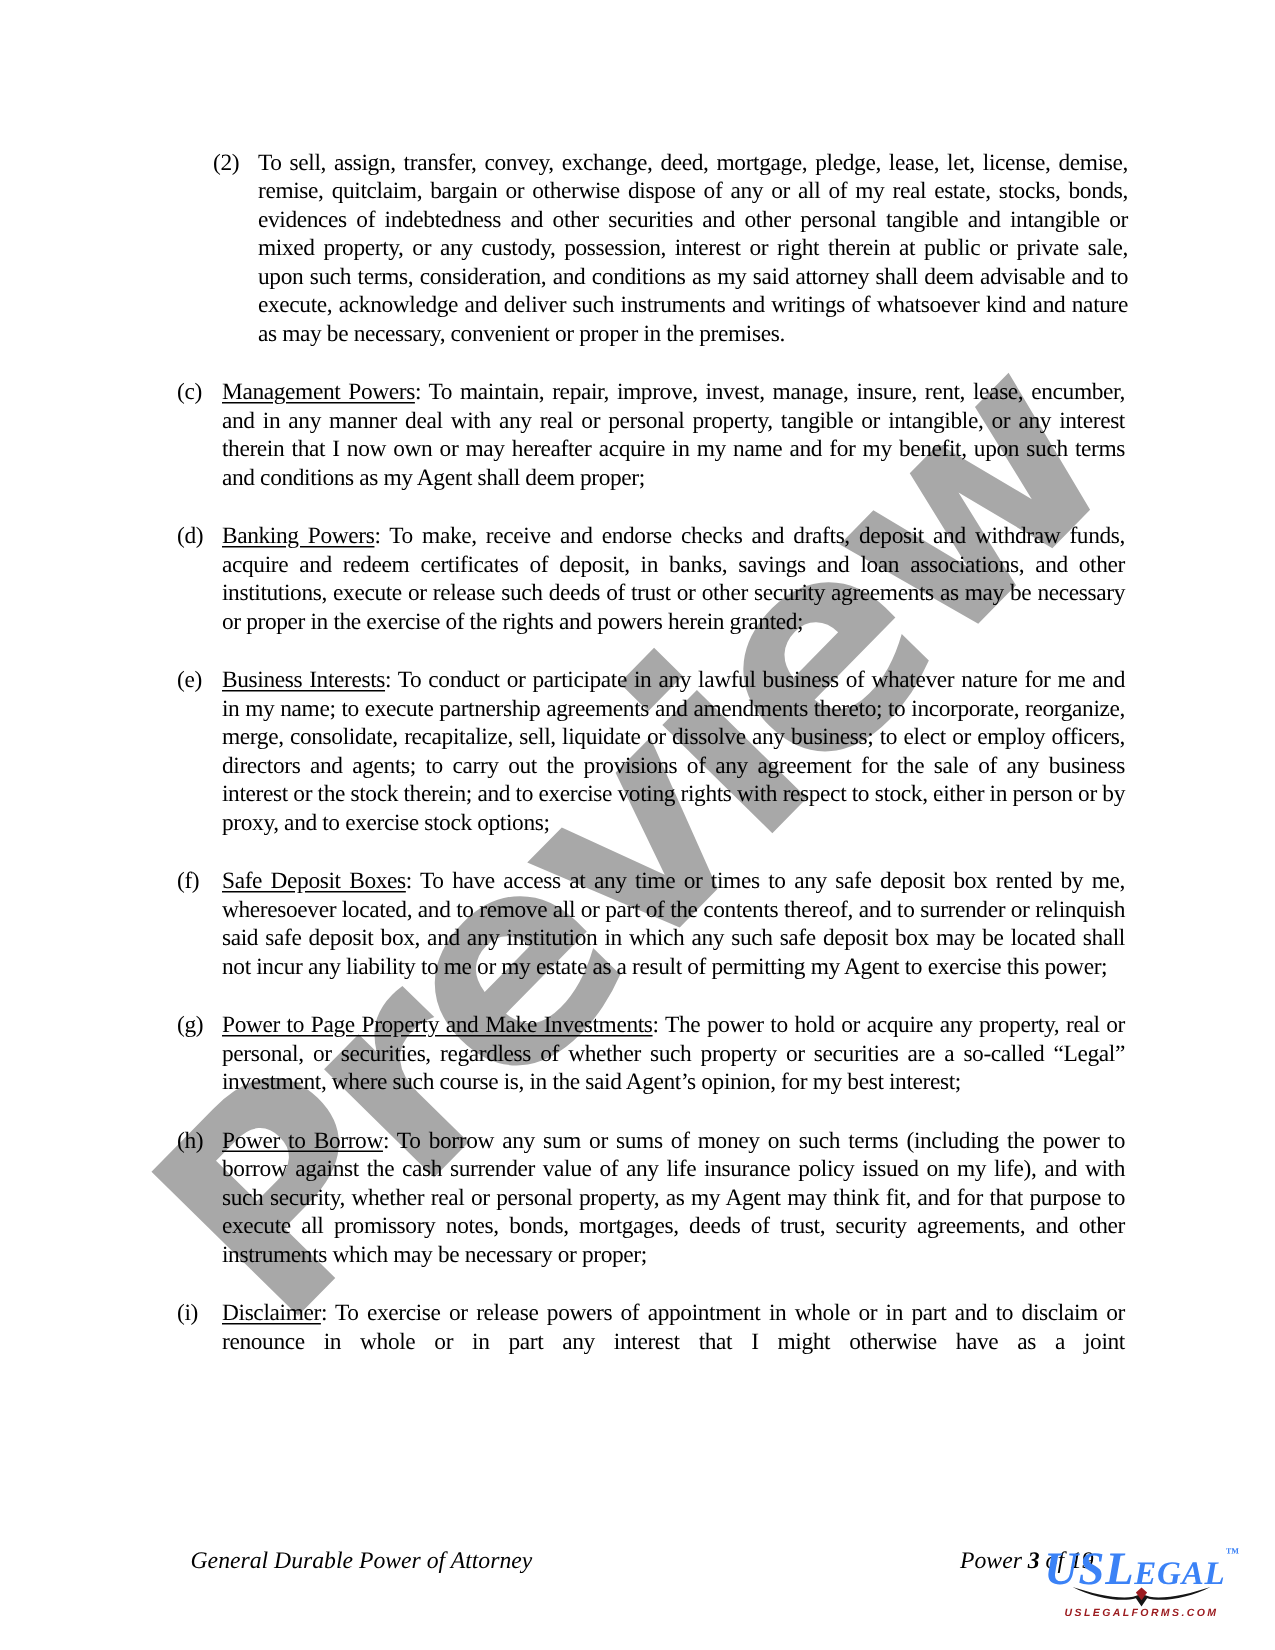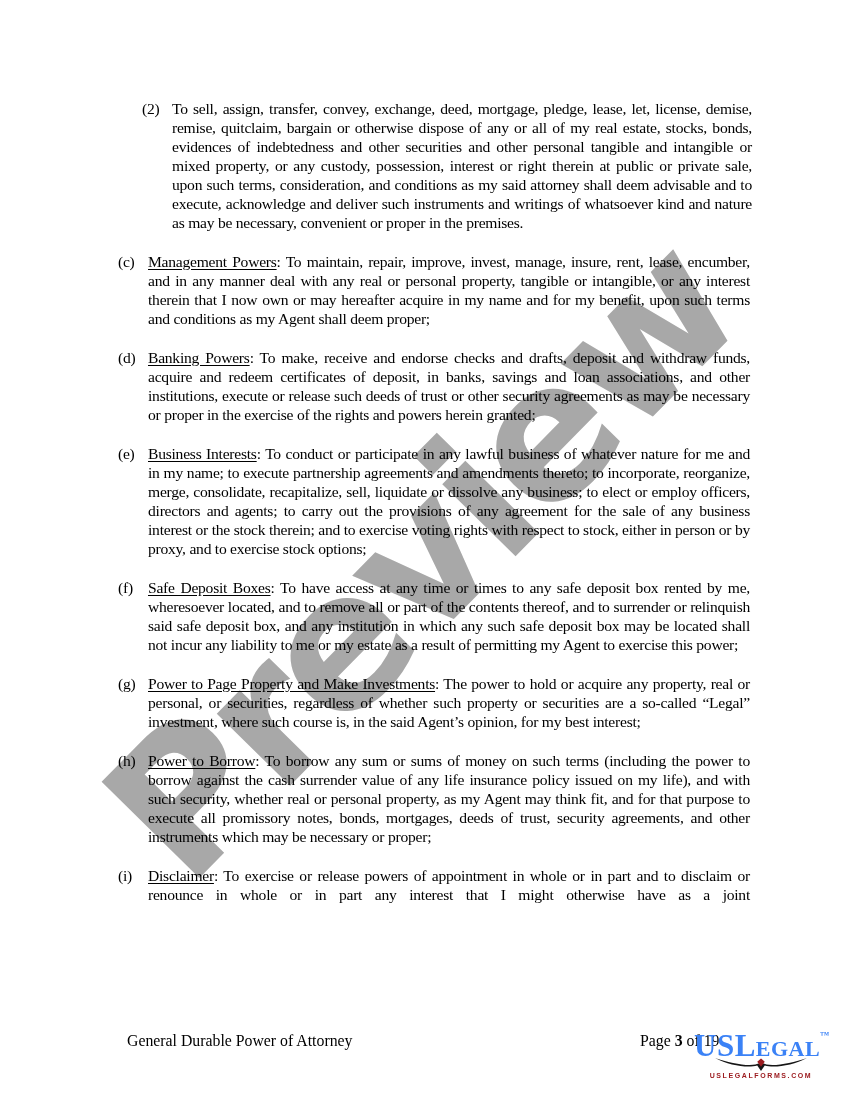--- a/index.html
+++ b/index.html
@@ -18,21 +18,21 @@
   .clause {
     position:relative; text-align:justify;
     font-size:15.6px; line-height:19px; letter-spacing:-0.25px;
     margin-bottom:20px;
   }
   .clause .marker { position:absolute; left:-30px; top:0; }
   .clause.num { margin-left:172px; width:580px; }
   .clause.let { margin-left:148px; width:602px; }
   .clause .label { text-decoration:underline; text-underline-offset:2px; }
   .clause.cont { text-align-last:justify; }
-  .footer { position:absolute; top:1031px; left:0; width:742px; height:60px; z-index:2; font-size:15.8px; }
+  .footer { position:absolute; top:1031px; left:0; width:742px; height:60px; z-index:2; font-size:15.8px;font-style:italic; }
   .doc-title { position:absolute; left:127px; top:0; line-height:19px; }
   .page-label { position:absolute; left:640px; top:0; line-height:19px; white-space:nowrap; }
   .logo {
     position:absolute; left:694px; top:-9px; width:134px; text-align:center; z-index:3;
   }
   .logo-text {
     color:#3b82f6; font-family:"Liberation Serif", serif; font-weight:bold;
     font-size:31px; line-height:26px; font-variant:small-caps; letter-spacing:0.5px;
     white-space:nowrap;
   }
@@ -89,21 +89,21 @@
 
     <div class="clause let cont">
       <span class="marker">(i)</span>
       <span class="label">Disclaimer</span><span>: To exercise or release powers of appointment in whole or in part and to disclaim or renounce in whole or in part any interest that I might otherwise have as a joint</span>
     </div>
 
   </div>
 
   <div class="footer">
     <div class="doc-title">General Durable Power of Attorney</div>
-    <div class="page-label"><span>Page</span> <b>3</b> <span>of 19</span></div>
+    <div class="page-label"><span>Power</span> <b>3</b> <span>of 19</span></div>
 
     <div class="logo">
       <div class="logo-text"><span>USLegal</span><span class="tm">™</span></div>
       <svg class="eagle" viewBox="0 0 100 16" width="104" height="15" aria-hidden="true">
         <path d="M1,1 C16,9 36,12 46,9 L50,15 L54,9 C64,12 84,9 99,1 C84,6 66,10 56,8 L50,6 L44,8 C34,10 16,6 1,1 Z" fill="#161616"></path>
         <path d="M46,5 L50,1.5 L54,5 L50,10.5 Z" fill="#9c1c20"></path>
       </svg>
       <div class="logo-sub">USLEGALFORMS.COM</div>
     </div>
   </div>

